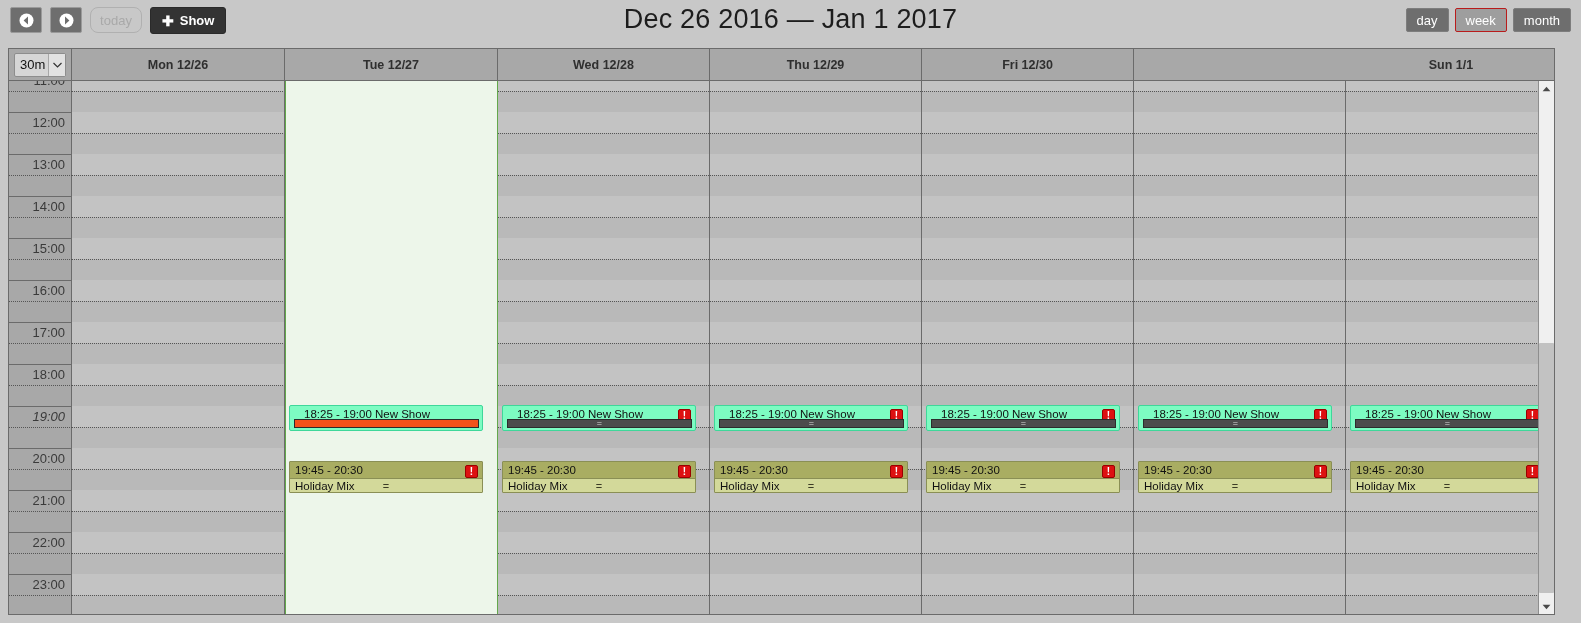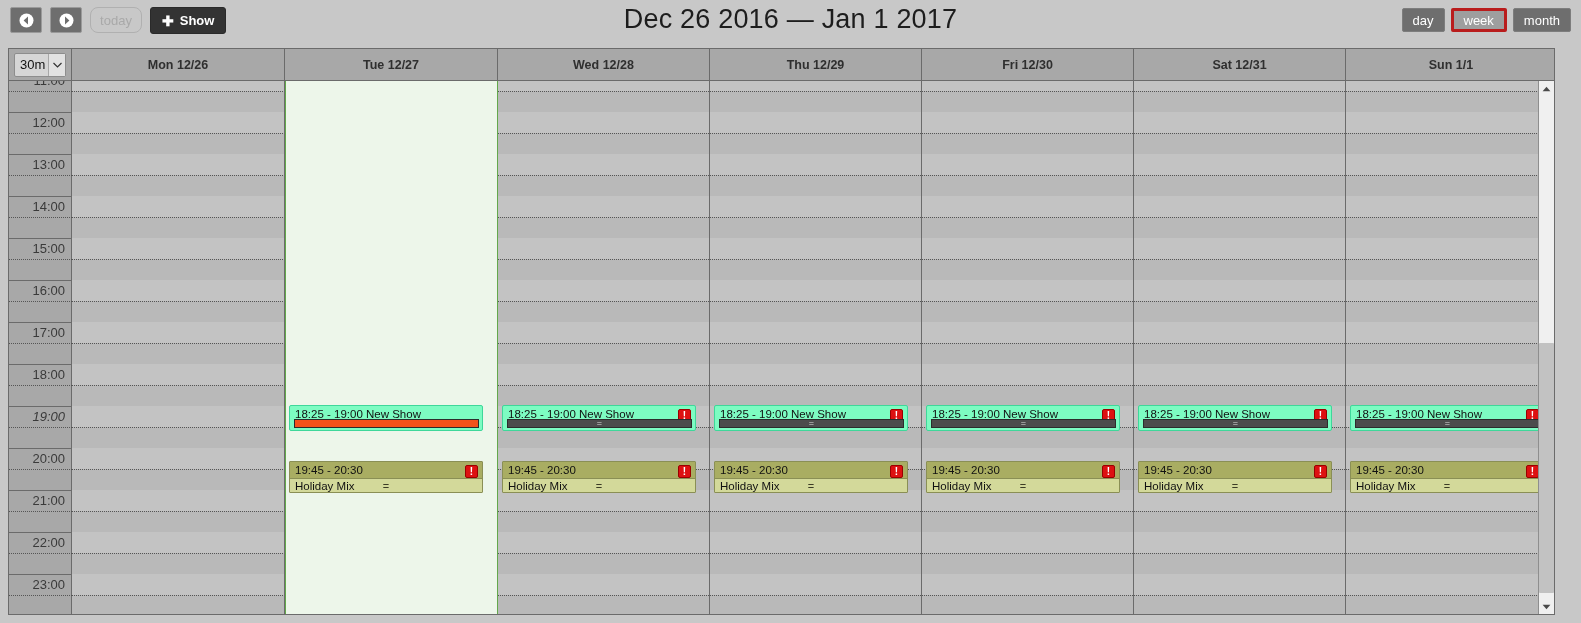--- a/index.html
+++ b/index.html
@@ -59,21 +59,21 @@
     min-width: 42px; height: 24px; padding: 0 10px;
     background: #6e6e6e;
     border: 1px solid #7d7d7d;
     border-radius: 2px;
     color: #ffffff; font-size: 13px;
     display: flex; align-items: center; justify-content: center;
     cursor: pointer;
   }
   .viewbtn.active {
     background: #9e9e9e;
-    border: 3px solid #b91c1c;
+    border: 1px solid #b91c1c;
     color: #ffffff;
   }
 
   
   .cal {
     position: absolute; left: 8px; top: 48px;
     width: 1547px; height: 567px;
     border: 1px solid #6b6b6b;
     background: #86efac;
     overflow: hidden;
@@ -170,21 +170,21 @@
   
   .ev { position: absolute; z-index: 5; cursor: pointer; }
 
   .ev-show {
     background: #7dfcc2;
     border: 1px solid #3fd79a;
     border-radius: 2px;
     overflow: hidden;
   }
   .ev-show .ev-title {
-    position: absolute; left: 5px; top: 2px;
+    position: absolute; left: 14px; top: 2px;
     font-size: 11.5px; color: #111; white-space: nowrap;
   }
   .ev-alert {
     position: absolute; right: 4px; top: 3px;
     width: 13px; height: 13px;
     background: #dd1111;
     border: 1px solid #9a0000;
     border-radius: 2px;
     color: #fff; font-size: 10px; font-weight: bold;
     line-height: 11px; text-align: center;
@@ -309,23 +309,20 @@
         <span>Tue 12/27</span>
       </div>
     <div class="dayhdr" style="left:489px;width:212px;">
         <span>Wed 12/28</span>
       </div>
     <div class="dayhdr" style="left:701px;width:212px;">
         <span>Thu 12/29</span>
       </div>
     <div class="dayhdr" style="left:913px;width:212px;">
         <span>Fri 12/30</span>
-      </div>
-    <div class="dayhdr" style="left:1125px;width:212px;">
-        <span>Sat 12/31</span>
       </div>
     <div class="dayhdr" style="left:1337px;width:211px;">
         <span>Sun 1/1</span>
       </div>
   </div>
 
   <div class="body">
 
     <div class="grid">
 

